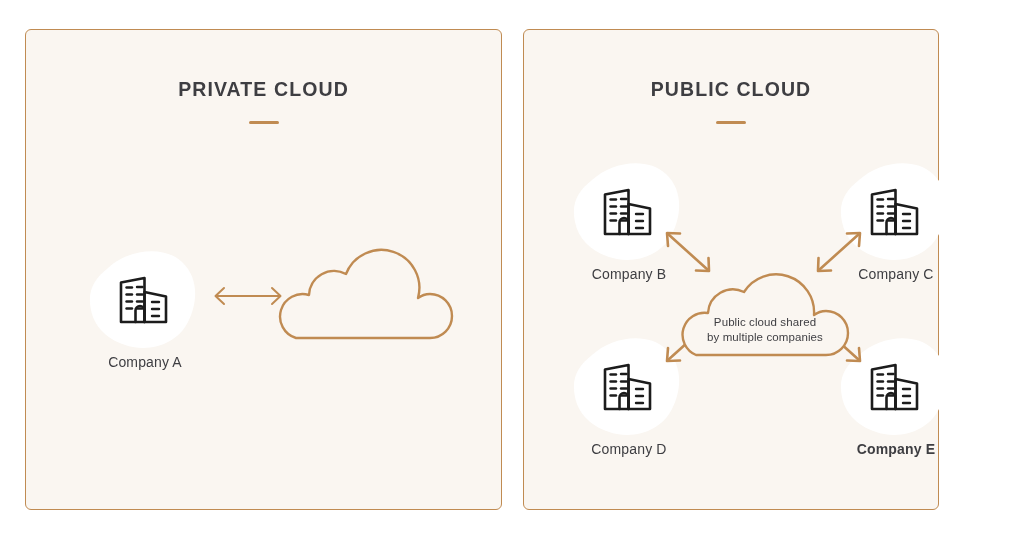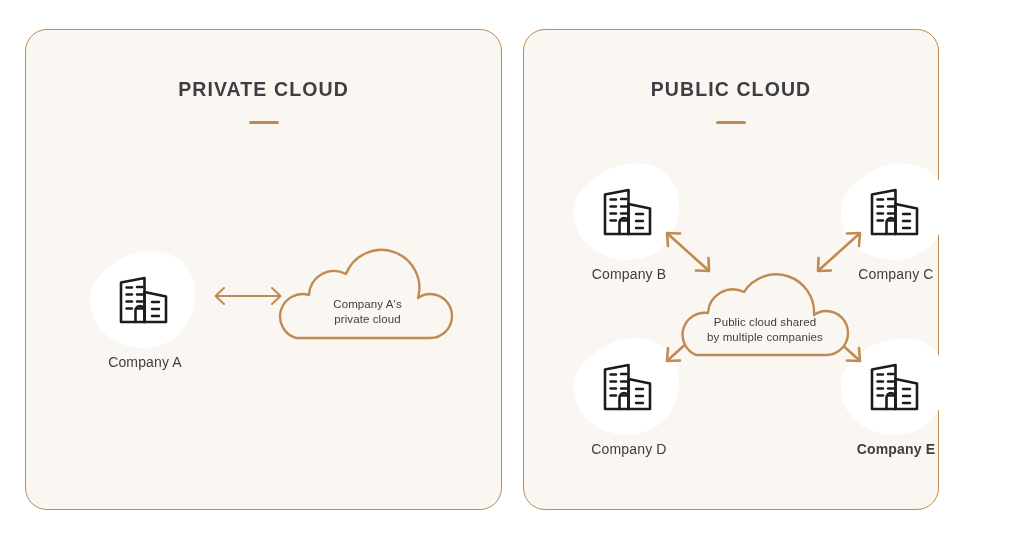--- a/index.html
+++ b/index.html
@@ -20,21 +20,21 @@
     background: #ffffff;
   }
 
   
   .card {
     position: absolute;
     top: 29px;
     height: 481px;
     background: #faf6f1;
     border: 1.6px solid #c08b52;
-    border-radius: 22px;
+    border-radius: 6px;
     box-sizing: border-box;
   }
   .card-left  { left: 25px;  width: 477px; }
   .card-right { left: 523px; width: 416px; }
 
   .card-title {
     position: absolute;
     left: 0;
     right: 0;
     top: 48px;
@@ -147,24 +147,20 @@
         <line x1="8" y1="14" x2="72" y2="14"></line>
         <polyline points="16,6 7.5,14 16,22"></polyline>
         <polyline points="64,6 72.5,14 64,22"></polyline>
       </g>
     </svg>
 
     <div class="cloud" style="left:244px; top:205px; width:195px; height:110px;">
       <svg width="195" height="110" viewBox="0 0 195 110">
         <path d="M26 103 L160 103 A22 22 0 0 0 160 59 A21 21 0 0 0 148 63 A38 38 0 0 0 76 39 A25 25 0 0 0 39 60 A22 22 0 0 0 26 103 Z" fill="none" stroke="#c08b52" stroke-width="2.4" stroke-linejoin="round" stroke-linecap="round"></path>
       </svg>
-      <div class="cloud-text" style="top:62px;">
-        <div>Company A's</div>
-        <div>private cloud</div>
-      </div>
     </div>
   </div>
 
   <div class="card card-right">
 
     <div class="card-title">PUBLIC CLOUD</div>
     <div class="title-rule"></div>
 
     <div class="node" style="left:45px; top:130px;">
       <div class="blobwrap">

